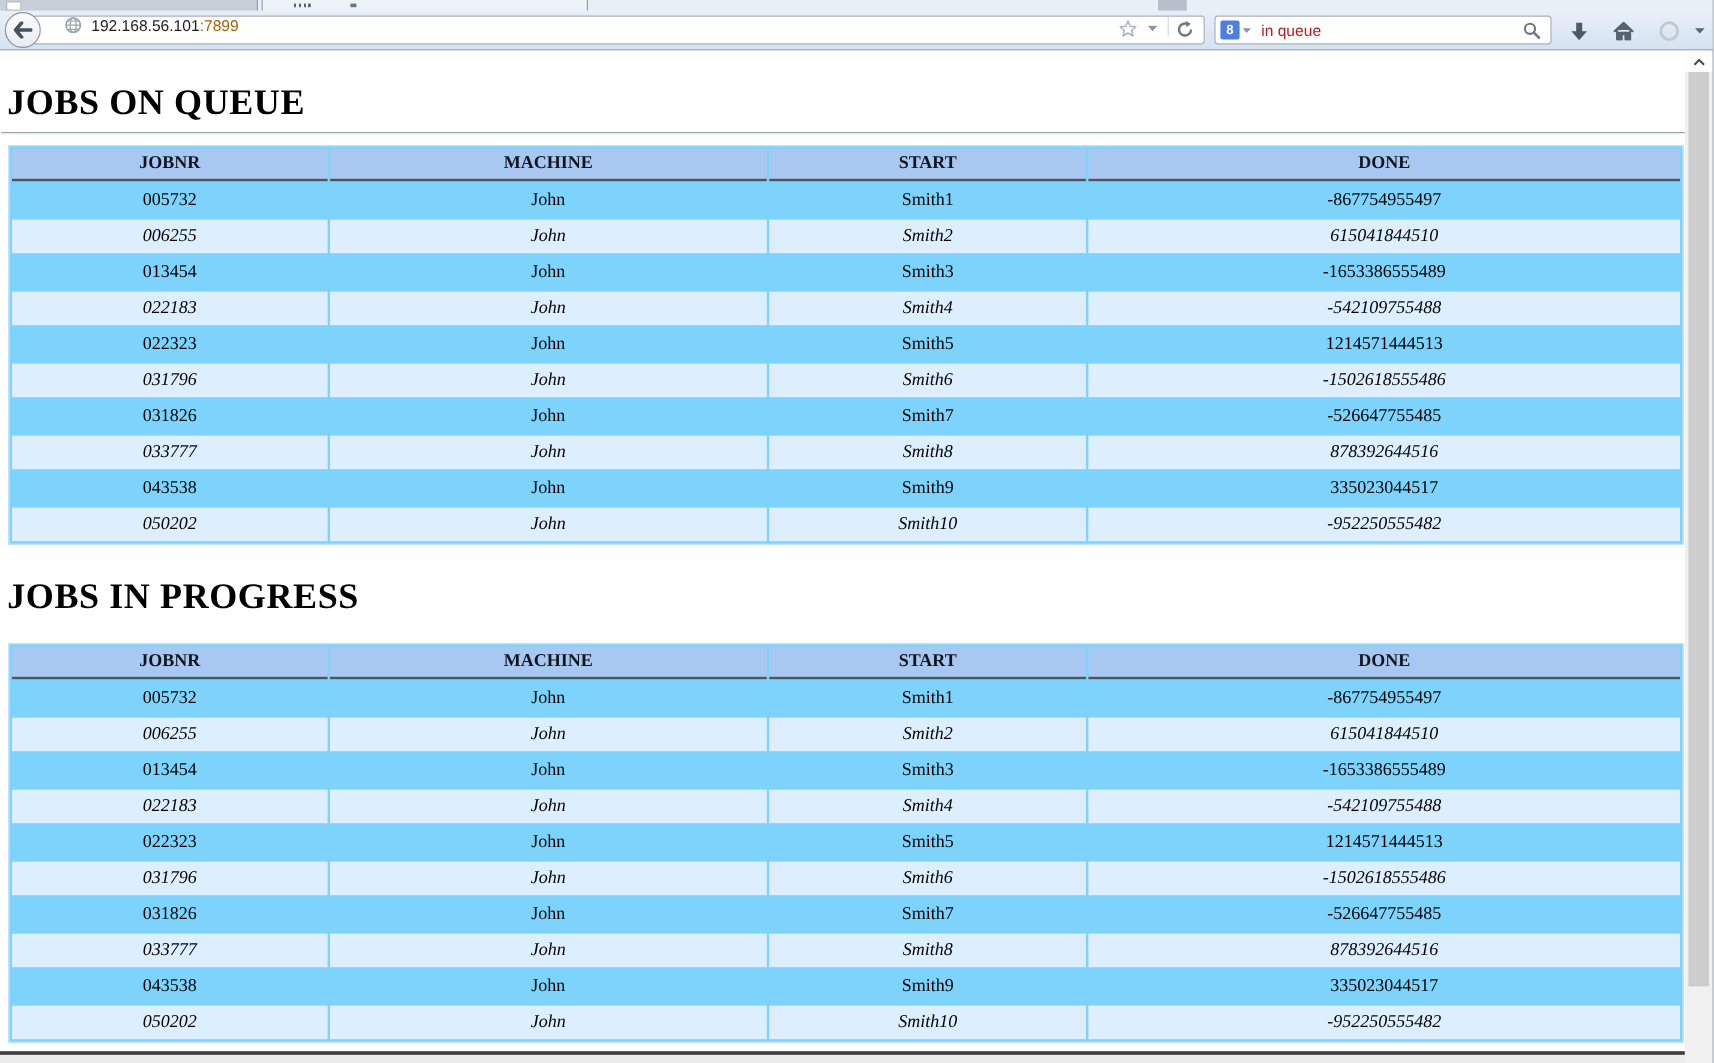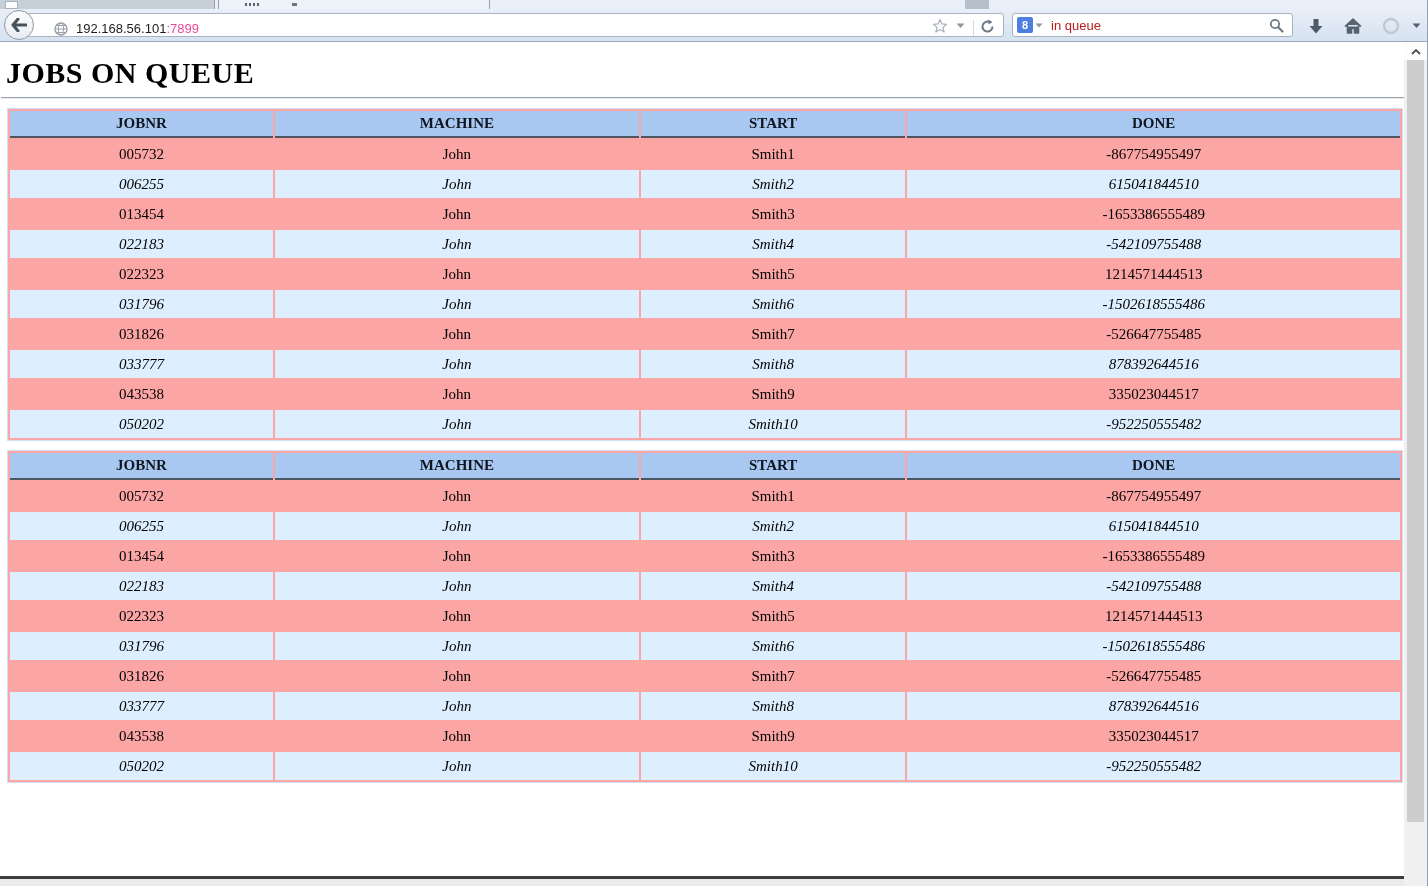--- a/index.html
+++ b/index.html
@@ -22,41 +22,41 @@
   .tab-remnant-b { position:absolute; top:3px; left:73px; width:5px; height:3px; background:#6b7statement580; background:#6b7580; }
   .strip-button { position:absolute; top:0; left:965px; width:24px; height:9px; background:#b7c0ca; }
 
   
   .toolbar { position:absolute; top:9px; left:0; width:1428px; height:33px;
     background:linear-gradient(#e9eff8,#d5e2f0); border-bottom:1px solid #9aa6b4; }
   .back-btn { position:absolute; top:1px; left:4px; width:30px; height:30px; border-radius:50%;
     background:linear-gradient(#fbfcfd,#e8ecf1); border:1px solid #8d98a4;
     display:flex; align-items:center; justify-content:center; z-index:3; }
   .url-bar { position:absolute; top:4px; left:27px; width:977px; height:24px; background:#fff;
-    border:1px solid #a9b3bf; border-radius:3px; display:flex; align-items:flex-end; padding:0 6px 0 14px; z-index:2; }
+    border:1px solid #a9b3bf; border-radius:3px; display:flex; align-items:flex-start; padding:0 6px 0 14px; z-index:2; }
   .url-bar .globe { margin:0 8px 0 12px; }
   .url-text { font-size:13px; color:#1d1d1d; white-space:pre; }
-  .url-port { color:#ec4899; }
+  .url-port { color:#a16207; }
   .url-spacer { flex:1; }
   .urlbar-icon { display:flex; align-items:center; justify-content:center; width:20px; height:20px; cursor:pointer; }
   .sep { width:1px; height:16px; background:#d4d9df; margin:0 3px; }
   .search-box { position:absolute; top:4px; left:1012px; width:281px; height:24px; background:#fff;
     border:1px solid #a9b3bf; border-radius:3px; display:flex; align-items:center; padding:0 6px 0 4px; }
   .engine-badge { width:16px; height:16px; background:#4d7fe0; border-radius:2px; color:#fff;
     font-size:11px; font-weight:bold; display:flex; align-items:center; justify-content:center; }
   .search-text { font-size:13px; color:#b91c1c; margin-left:6px; flex:1; }
   .tool-btn { position:absolute; top:4px; width:26px; height:26px; display:flex; align-items:center; justify-content:center; cursor:pointer; }
 
   
   .content { position:absolute; top:43px; left:0; width:1405px; height:843px; background:#fff; overflow:hidden; }
   h1 { font-family:"Liberation Serif", serif; font-size:30px; font-weight:bold; color:#000;
-       margin:13px 0 7px 6px; letter-spacing:.5px; }
+       margin:26px 0 7px 6px; letter-spacing:.5px; }
   h1.second { margin-top:27px; margin-bottom:21px; }
   hr.head-rule { border:none; border-top:1px solid #9ba3ad; border-bottom:1px solid #e8ebef; margin:0 1px 0 1px; }
-  table { border-collapse:separate; border-spacing:2px; background:#fca5a5; border:1px solid #cfe0f5;
+  table { border-collapse:separate; border-spacing:2px; background:#7dd3fc; border:1px solid #cfe0f5;
           width:1396px; margin:9px 0 0 7px; table-layout:fixed; }
   th { background:#a9c8f1; border-bottom:2px solid #4d5560; height:27px;
        font-family:"Liberation Serif", serif; font-size:15px; font-weight:bold; color:#10161f; text-align:center; }
   td { height:28px; font-family:"Liberation Serif", serif; font-size:15px; color:#000; text-align:center; }
   tr.alt td { background:#ddeeff;font-style:italic; }
   col.c1 { width:19%; } col.c2 { width:26.3%; } col.c3 { width:19.1%; } col.c4 { width:35.6%; }
 
   .bottom-strip { position:absolute; bottom:0; left:0; width:1405px; height:10px;
     background:#ebebeb; border-top:3px solid #3e3e3e; }
 
@@ -244,20 +244,21 @@
         </tr>
         <tr class="alt">
           <td>050202</td>
           <td>John</td>
           <td>Smith10</td>
           <td>-952250555482</td>
         </tr>
       </tbody>
     </table>
 
+  <h1 class="second">JOBS IN PROGRESS</h1>
   <table>
     <colgroup>
         <col class="c1">
         <col class="c2">
         <col class="c3">
         <col class="c4">
       </colgroup>
   <thead>
         <tr>
           <th>JOBNR</th>

